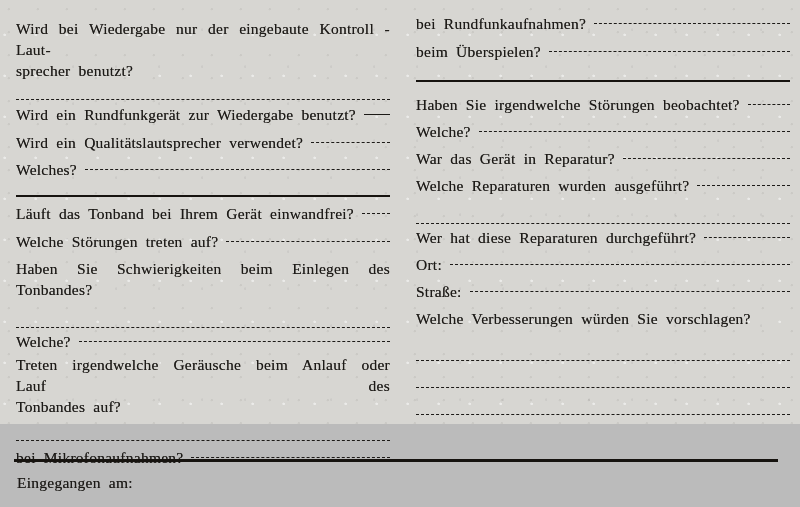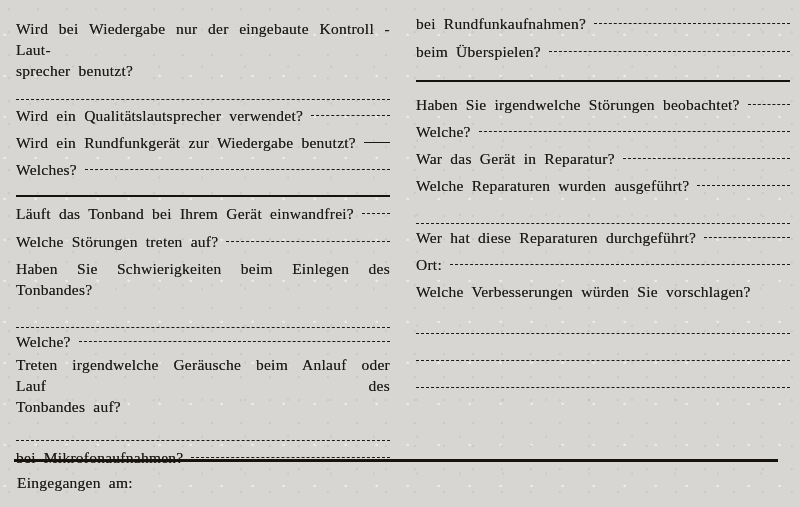--- a/index.html
+++ b/index.html
@@ -8,21 +8,21 @@
     --rule:#16130f;
   }
   *{margin:0;padding:0;box-sizing:border-box;}
   html,body{width:800px;height:507px;overflow:hidden;}
   body{
     font-family:"Liberation Serif","DejaVu Serif",serif;
     background:#bbb;
   }
   .paper{
     position:relative;
-    width:800px;height:507px;
+    width:800px;height:424px;
     background-color:var(--paper);
     background-image:
       radial-gradient(circle at 30% 40%, rgba(40,38,34,.07) 0 1px, transparent 1.4px),
       radial-gradient(circle at 70% 80%, rgba(40,38,34,.06) 0 1px, transparent 1.4px),
       radial-gradient(circle at 15% 85%, rgba(255,255,255,.5) 0 1px, transparent 1.6px);
     background-size:29px 23px, 43px 37px, 31px 41px;
     color:var(--ink);
     font-size:15.5px;
     letter-spacing:.25px;
     word-spacing:4px;
@@ -65,28 +65,28 @@
   <div class="col col-left">
 
     <div class="para">
       <span class="jline">Wird bei Wiedergabe nur der eingebaute Kontroll - Laut-</span>
       <span class="pline">sprecher benutzt?</span>
     </div>
     <div class="row blankrow mt9">
         <span class="line"></span>
       </div>
 
+    <div class="row mt5">
+      <span class="lbl">Wird ein Rundfunkgerät zur Wiedergabe benutzt?</span>
+      <span class="line solid"></span>
+    </div>
+
     <div class="row mt6">
       <span class="lbl">Wird ein Qualitätslautsprecher verwendet?</span>
       <span class="line"></span>
-    </div>
-
-    <div class="row mt5">
-      <span class="lbl">Wird ein Rundfunkgerät zur Wiedergabe benutzt?</span>
-      <span class="line solid"></span>
     </div>
 
     <div class="row mt5">
       <span class="lbl">Welches?</span>
       <span class="line"></span>
     </div>
 
     <div class="divider mt13"></div>
 
     <div class="row mt7">
@@ -167,20 +167,24 @@
     <div class="row mt4">
       <span class="lbl">Wer hat diese Reparaturen durchgeführt?</span>
       <span class="line"></span>
     </div>
 
     <div class="row mt5">
       <span class="lbl">Ort:</span>
       <span class="line"></span>
     </div>
 
+    <div class="row mt5">
+      <span class="lbl">Straße:</span>
+      <span class="line"></span>
+    </div>
 
 
     <div class="row mt5">
       <span class="lbl">Welche Verbesserungen würden Sie vorschlagen?</span>
     </div>
 
     <div class="row blankrow mt20">
         <span class="line"></span>
       </div>
     <div class="row blankrow mt17">

